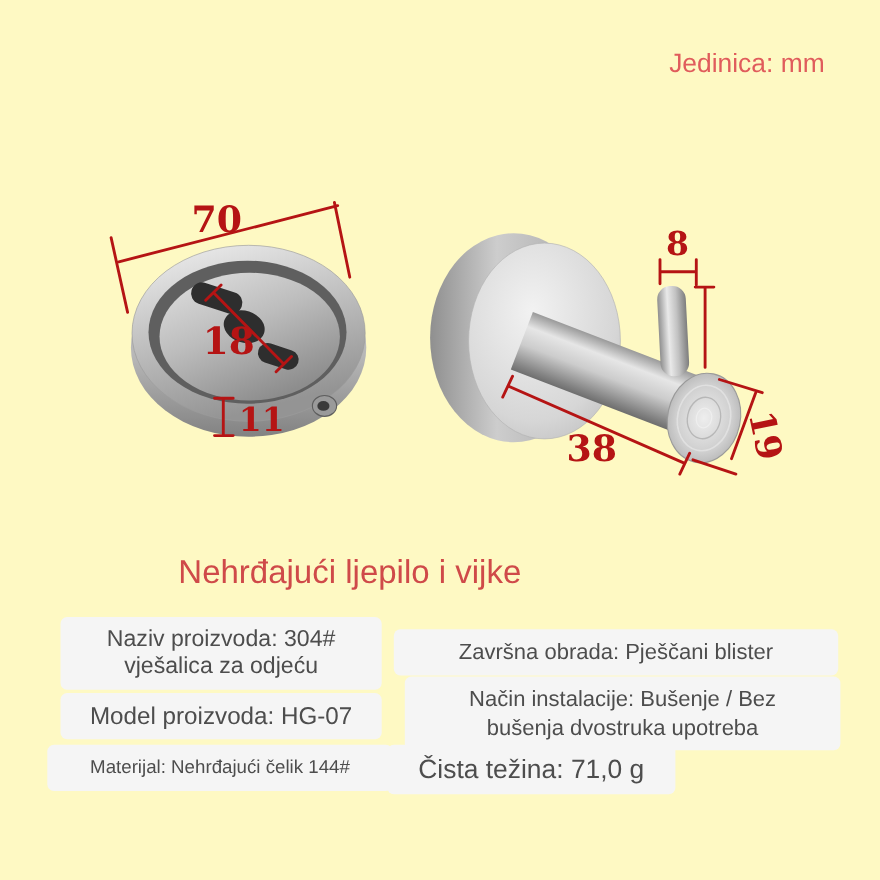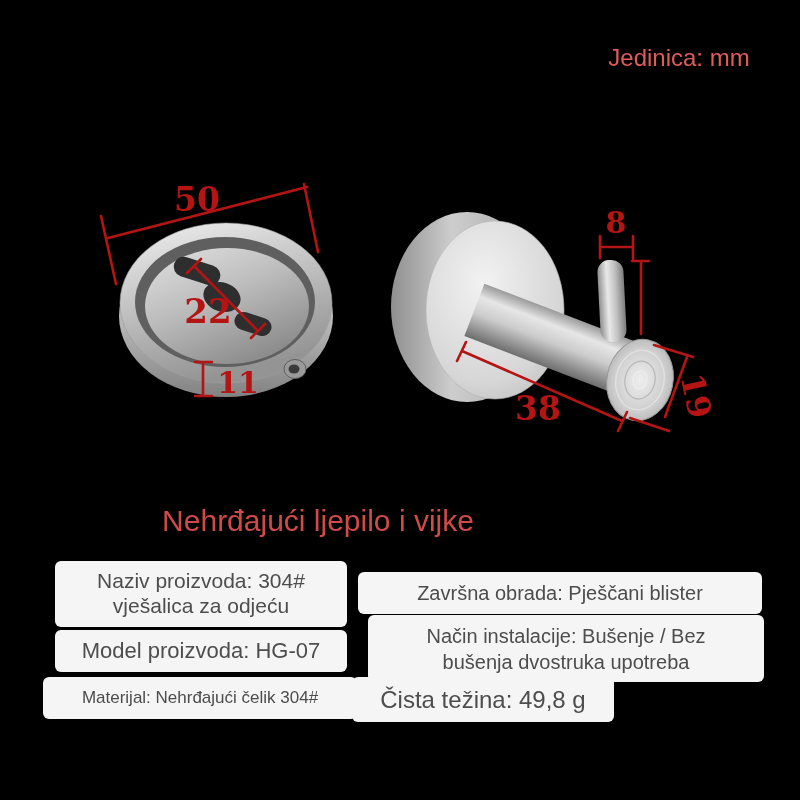--- a/index.html
+++ b/index.html
@@ -1,17 +1,17 @@
 <!DOCTYPE html>
 <html><head>
 <meta charset="utf-8">
 <style>
   html,body{margin:0;padding:0;background:#ffffff;}
   .canvas{
-    position:relative;width:800px;height:800px;background:#000000;
+    position:relative;width:800px;height:800px;background:#fef9c3;
     font-family:"Liberation Sans",sans-serif;overflow:hidden;text-decoration:underline;
   }
   .diagram-svg{position:absolute;left:0;top:0;width:800px;height:800px;}
 
   .unit-note{
     position:absolute;left:679px;top:58px;transform:translate(-50%,-50%);
     font-size:24px;color:#e05c5c;white-space:nowrap;
   }
   .heading{
     position:absolute;left:318px;top:521px;transform:translate(-50%,-50%);
@@ -129,31 +129,31 @@
       <path d="M203,362 L203,396 M195,362 L212,362 M195,396 L212,396"></path>
       <path d="M600,247 L633,247 M600,236 L600,258 M633,236 L633,259"></path>
       <path d="M641,261 L641,334 M632,261 L649,261"></path>
       <path d="M462,351 L622,421 M466,342 L457,361 M627,412 L618,431"></path>
       <path d="M654,345 L693,357 M687,357 L665,417 M630,418 L669,431"></path>
     </g>
   </svg>
 
   <div class="unit-note">Jedinica: mm</div>
 
-  <div class="dim-label dim-50">50</div>
-  <div class="dim-label dim-22">22</div>
+  <div class="dim-label dim-50">70</div>
+  <div class="dim-label dim-22">18</div>
   <div class="dim-label dim-11">11</div>
   <div class="dim-label dim-8">8</div>
   <div class="dim-label dim-56">38</div>
   <div class="dim-label dim-19">19</div>
 
   <div class="heading">Nehrđajući ljepilo i vijke</div>
 
   <div class="spec-box spec-name">Naziv proizvoda: 304#
 vješalica za odjeću</div>
   <div class="spec-box spec-model">Model proizvoda: HG-07</div>
-  <div class="spec-box spec-material">Materijal: Nehrđajući čelik 304#</div>
+  <div class="spec-box spec-material">Materijal: Nehrđajući čelik 144#</div>
   <div class="spec-box spec-finish">Završna obrada: Pješčani blister</div>
   <div class="spec-box spec-install">Način instalacije: Bušenje / Bez
 bušenja dvostruka upotreba</div>
-  <div class="spec-box spec-weight">Čista težina: 49,8 g</div>
+  <div class="spec-box spec-weight">Čista težina: 71,0 g</div>
 
 </div>
 
 </body></html>

